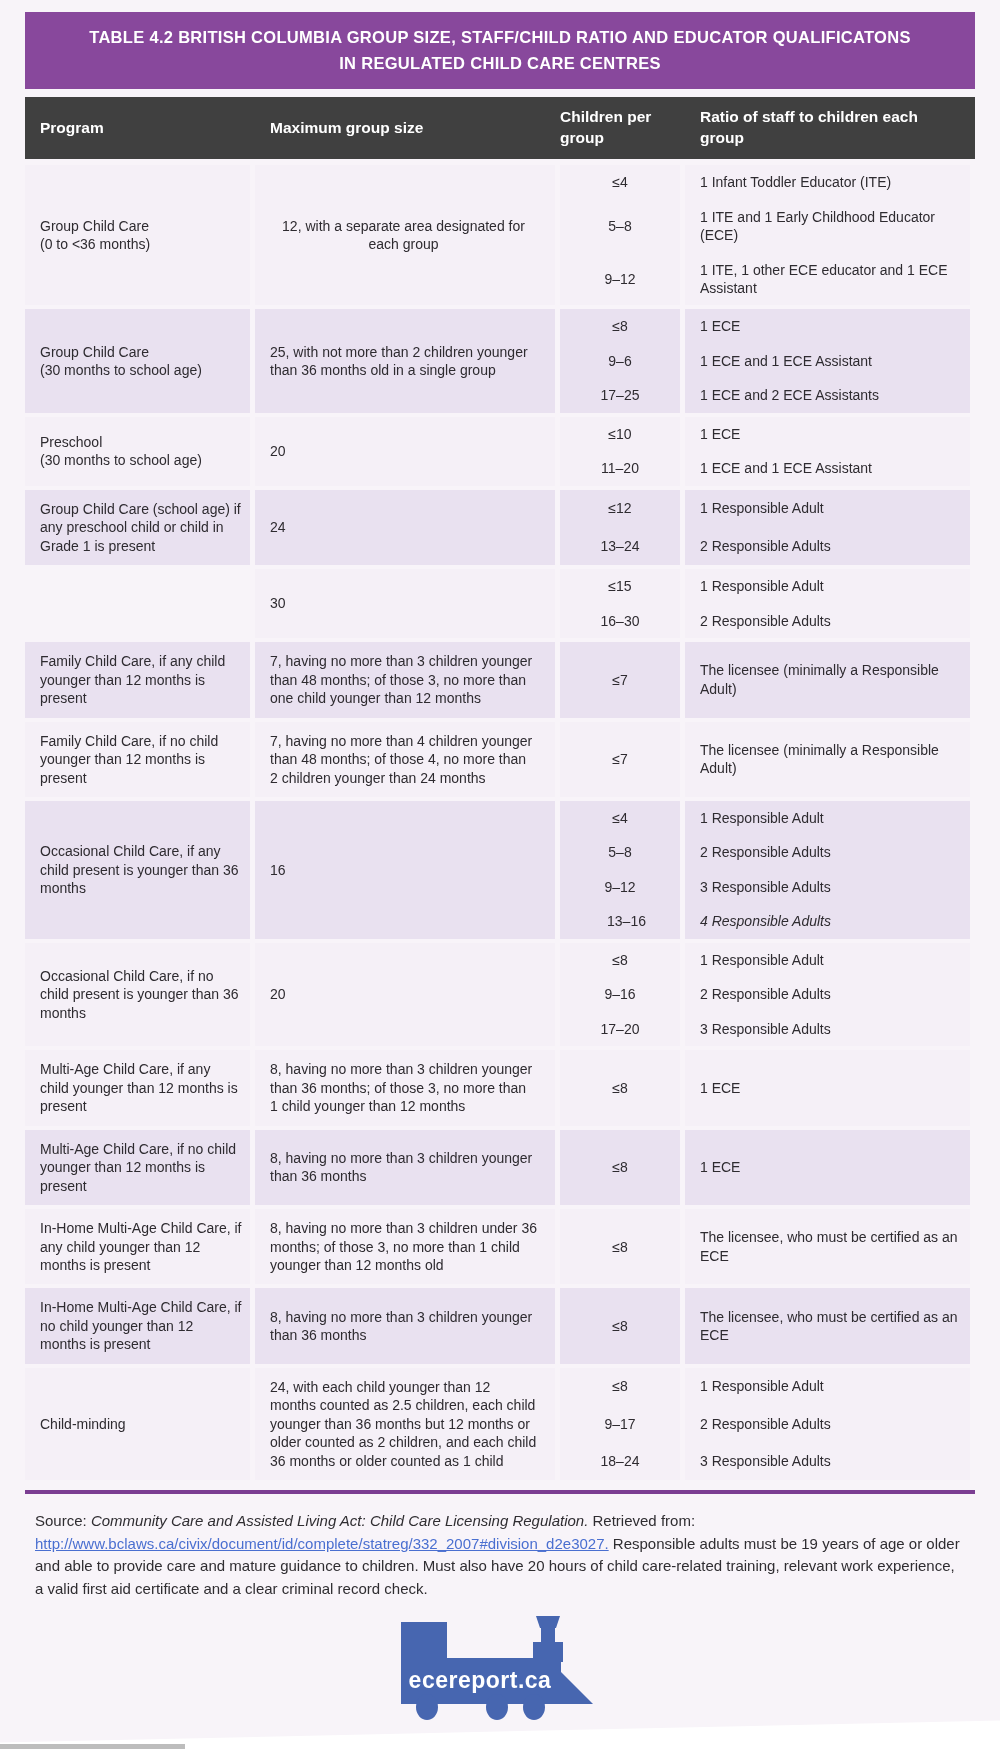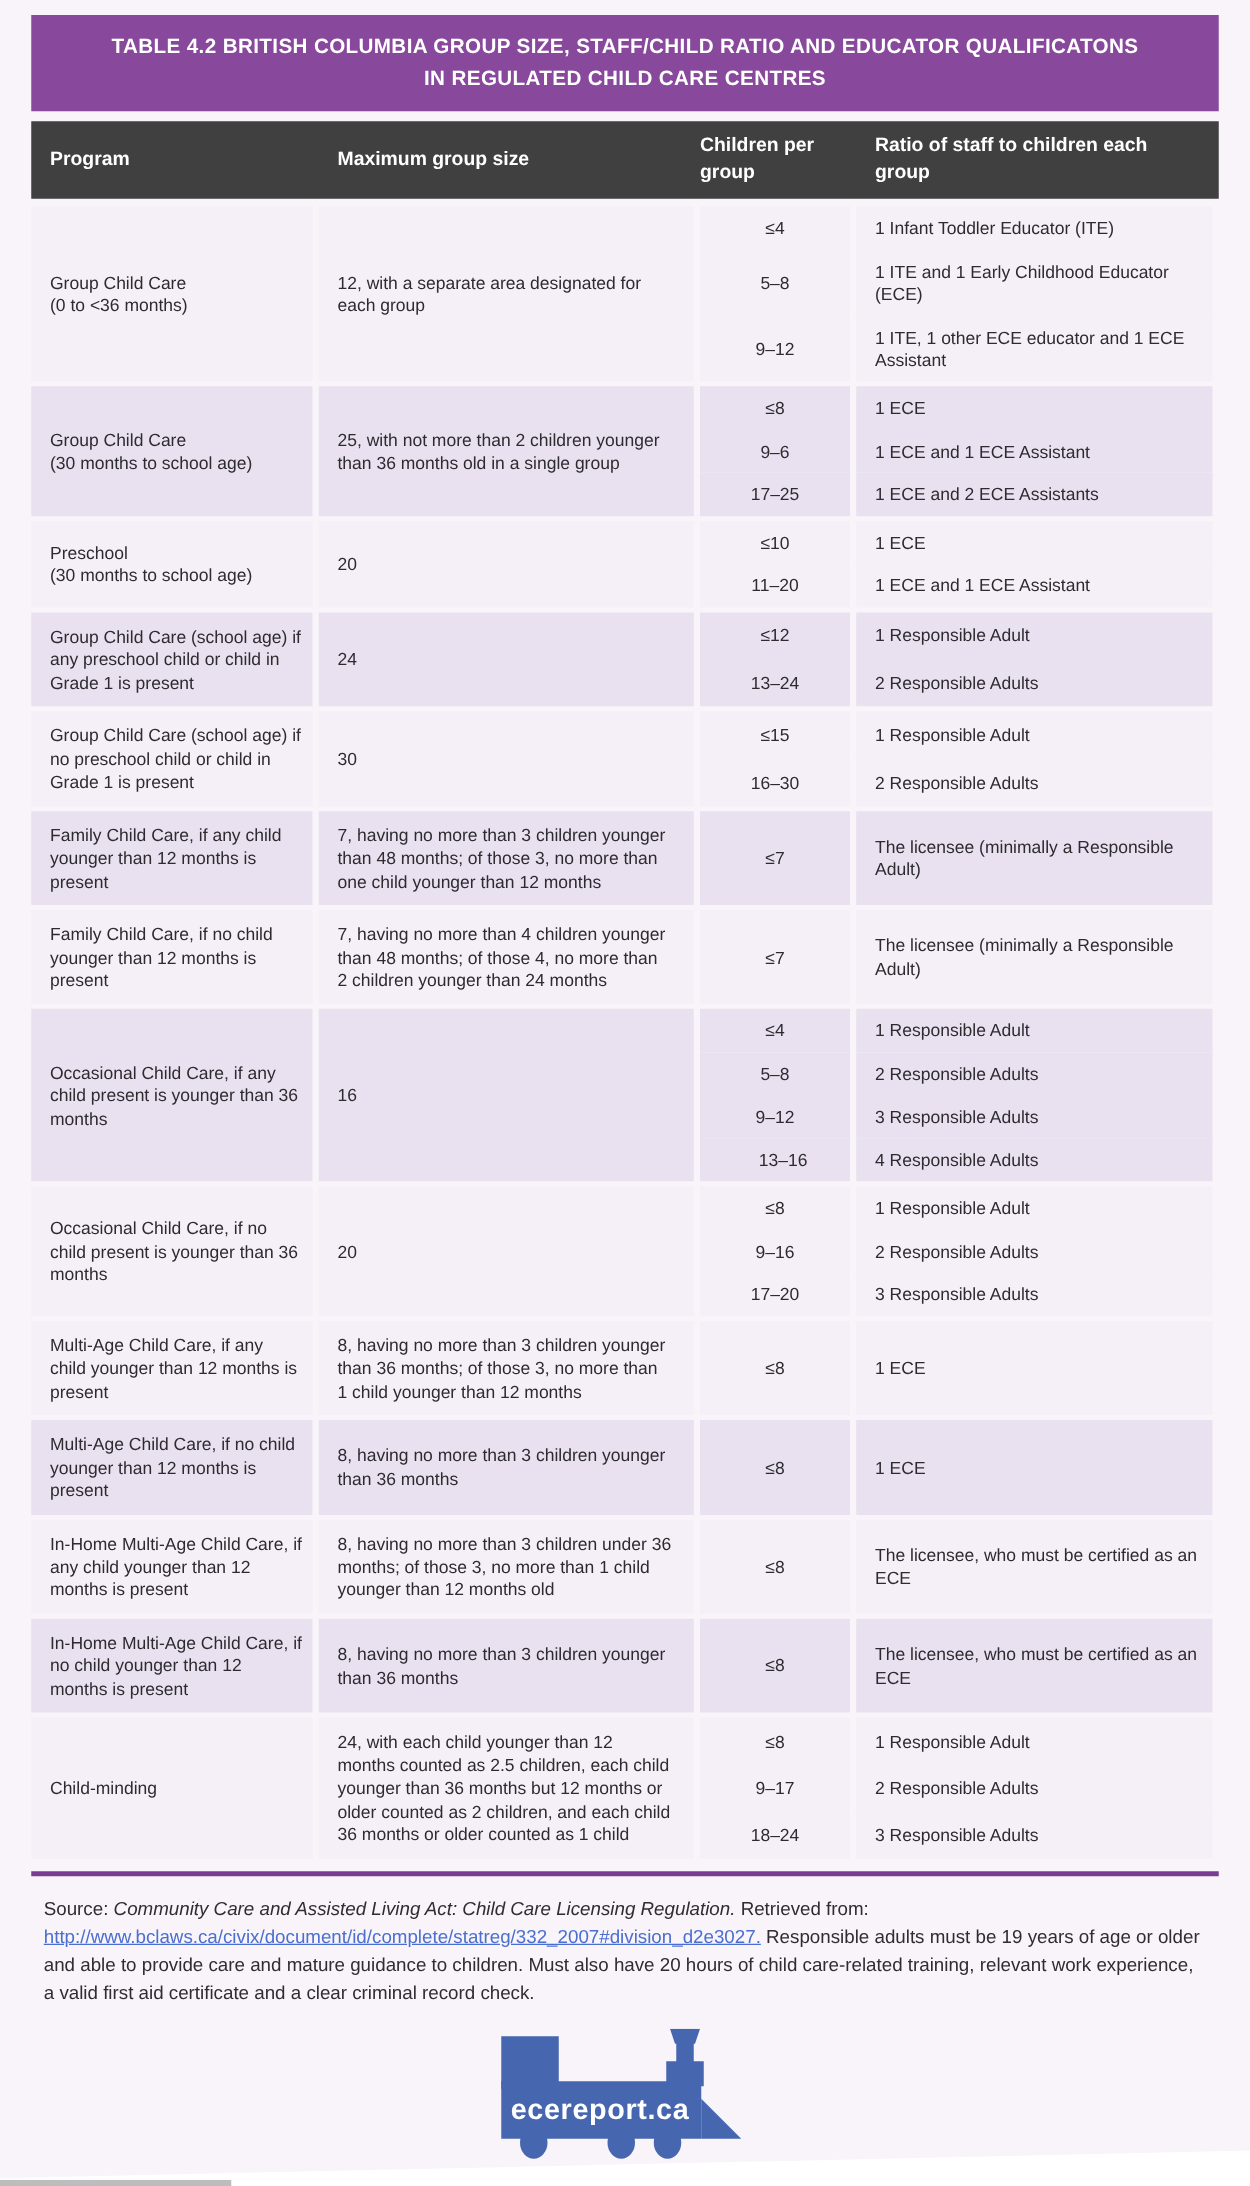--- a/index.html
+++ b/index.html
@@ -109,21 +109,21 @@
     <div class="hcell left">Program</div>
     <div class="hcell left">Maximum group size</div>
     <div class="hcell center">Children per group</div>
     <div class="hcell left ratio">Ratio of staff to children each group</div>
   </div>
 
   <div class="table-rows">
       <div class="trow">
         <div class="cell program" style="grid-row: 1 / span 3;">Group Child Care
 (0 to &lt;36 months)</div>
-        <div class="cell maxsize" style="grid-row: 1 / span 3;">12, with a separate area designated for each group</div>
+        <div class="cell maxsize" style="grid-row: 1 / span 3; text-align: center;">12, with a separate area designated for each group</div>
         <div class="cell subnum" style="grid-row: 1;">≤4</div>
         <div class="cell subratio" style="grid-row: 1;">1 Infant Toddler Educator (ITE)</div>
         <div class="cell subnum" style="grid-row: 2;">5–8</div>
         <div class="cell subratio" style="grid-row: 2;">1 ITE and 1 Early Childhood Educator (ECE)</div>
         <div class="cell subnum" style="grid-row: 3;">9–12</div>
         <div class="cell subratio" style="grid-row: 3;">1 ITE, 1 other ECE educator and 1 ECE Assistant</div>
       </div>
       <div class="trow shaded">
         <div class="cell program" style="grid-row: 1 / span 3;">Group Child Care
 (30 months to school age)</div>
@@ -146,21 +146,20 @@
       </div>
       <div class="trow shaded">
         <div class="cell program" style="grid-row: 1 / span 2;">Group Child Care (school age) if any preschool child or child in Grade 1 is present</div>
         <div class="cell maxsize" style="grid-row: 1 / span 2;">24</div>
         <div class="cell subnum" style="grid-row: 1;">≤12</div>
         <div class="cell subratio" style="grid-row: 1;">1 Responsible Adult</div>
         <div class="cell subnum" style="grid-row: 2;">13–24</div>
         <div class="cell subratio" style="grid-row: 2;">2 Responsible Adults</div>
       </div>
       <div class="trow">
-        <div class="cell program" style="grid-row: 1 / span 2;">Group Child Care (school age) if no preschool child or child in Grade 1 is present</div>
         <div class="cell maxsize" style="grid-row: 1 / span 2;">30</div>
         <div class="cell subnum" style="grid-row: 1;">≤15</div>
         <div class="cell subratio" style="grid-row: 1;">1 Responsible Adult</div>
         <div class="cell subnum" style="grid-row: 2;">16–30</div>
         <div class="cell subratio" style="grid-row: 2;">2 Responsible Adults</div>
       </div>
       <div class="trow shaded">
         <div class="cell program" style="grid-row: 1 / span 1;">Family Child Care, if any child younger than 12 months is present</div>
         <div class="cell maxsize" style="grid-row: 1 / span 1;">7, having no more than 3 children younger than 48 months; of those 3, no more than one child younger than 12 months</div>
         <div class="cell subnum" style="grid-row: 1;">≤7</div>
@@ -175,21 +174,21 @@
       <div class="trow shaded">
         <div class="cell program" style="grid-row: 1 / span 4;">Occasional Child Care, if any child present is younger than 36 months</div>
         <div class="cell maxsize" style="grid-row: 1 / span 4;">16</div>
         <div class="cell subnum" style="grid-row: 1;">≤4</div>
         <div class="cell subratio" style="grid-row: 1;">1 Responsible Adult</div>
         <div class="cell subnum" style="grid-row: 2;">5–8</div>
         <div class="cell subratio" style="grid-row: 2;">2 Responsible Adults</div>
         <div class="cell subnum" style="grid-row: 3;">9–12</div>
         <div class="cell subratio" style="grid-row: 3;">3 Responsible Adults</div>
         <div class="cell subnum" style="grid-row: 4; padding-left: 17px;">13–16</div>
-        <div class="cell subratio" style="grid-row: 4;">4 Responsible Adults</div>
+        <div class="cell subratio" style="grid-row: 4; font-style: italic;">4 Responsible Adults</div>
       </div>
       <div class="trow">
         <div class="cell program" style="grid-row: 1 / span 3;">Occasional Child Care, if no child present is younger than 36 months</div>
         <div class="cell maxsize" style="grid-row: 1 / span 3;">20</div>
         <div class="cell subnum" style="grid-row: 1;">≤8</div>
         <div class="cell subratio" style="grid-row: 1;">1 Responsible Adult</div>
         <div class="cell subnum" style="grid-row: 2;">9–16</div>
         <div class="cell subratio" style="grid-row: 2;">2 Responsible Adults</div>
         <div class="cell subnum" style="grid-row: 3;">17–20</div>
         <div class="cell subratio" style="grid-row: 3;">3 Responsible Adults</div>

